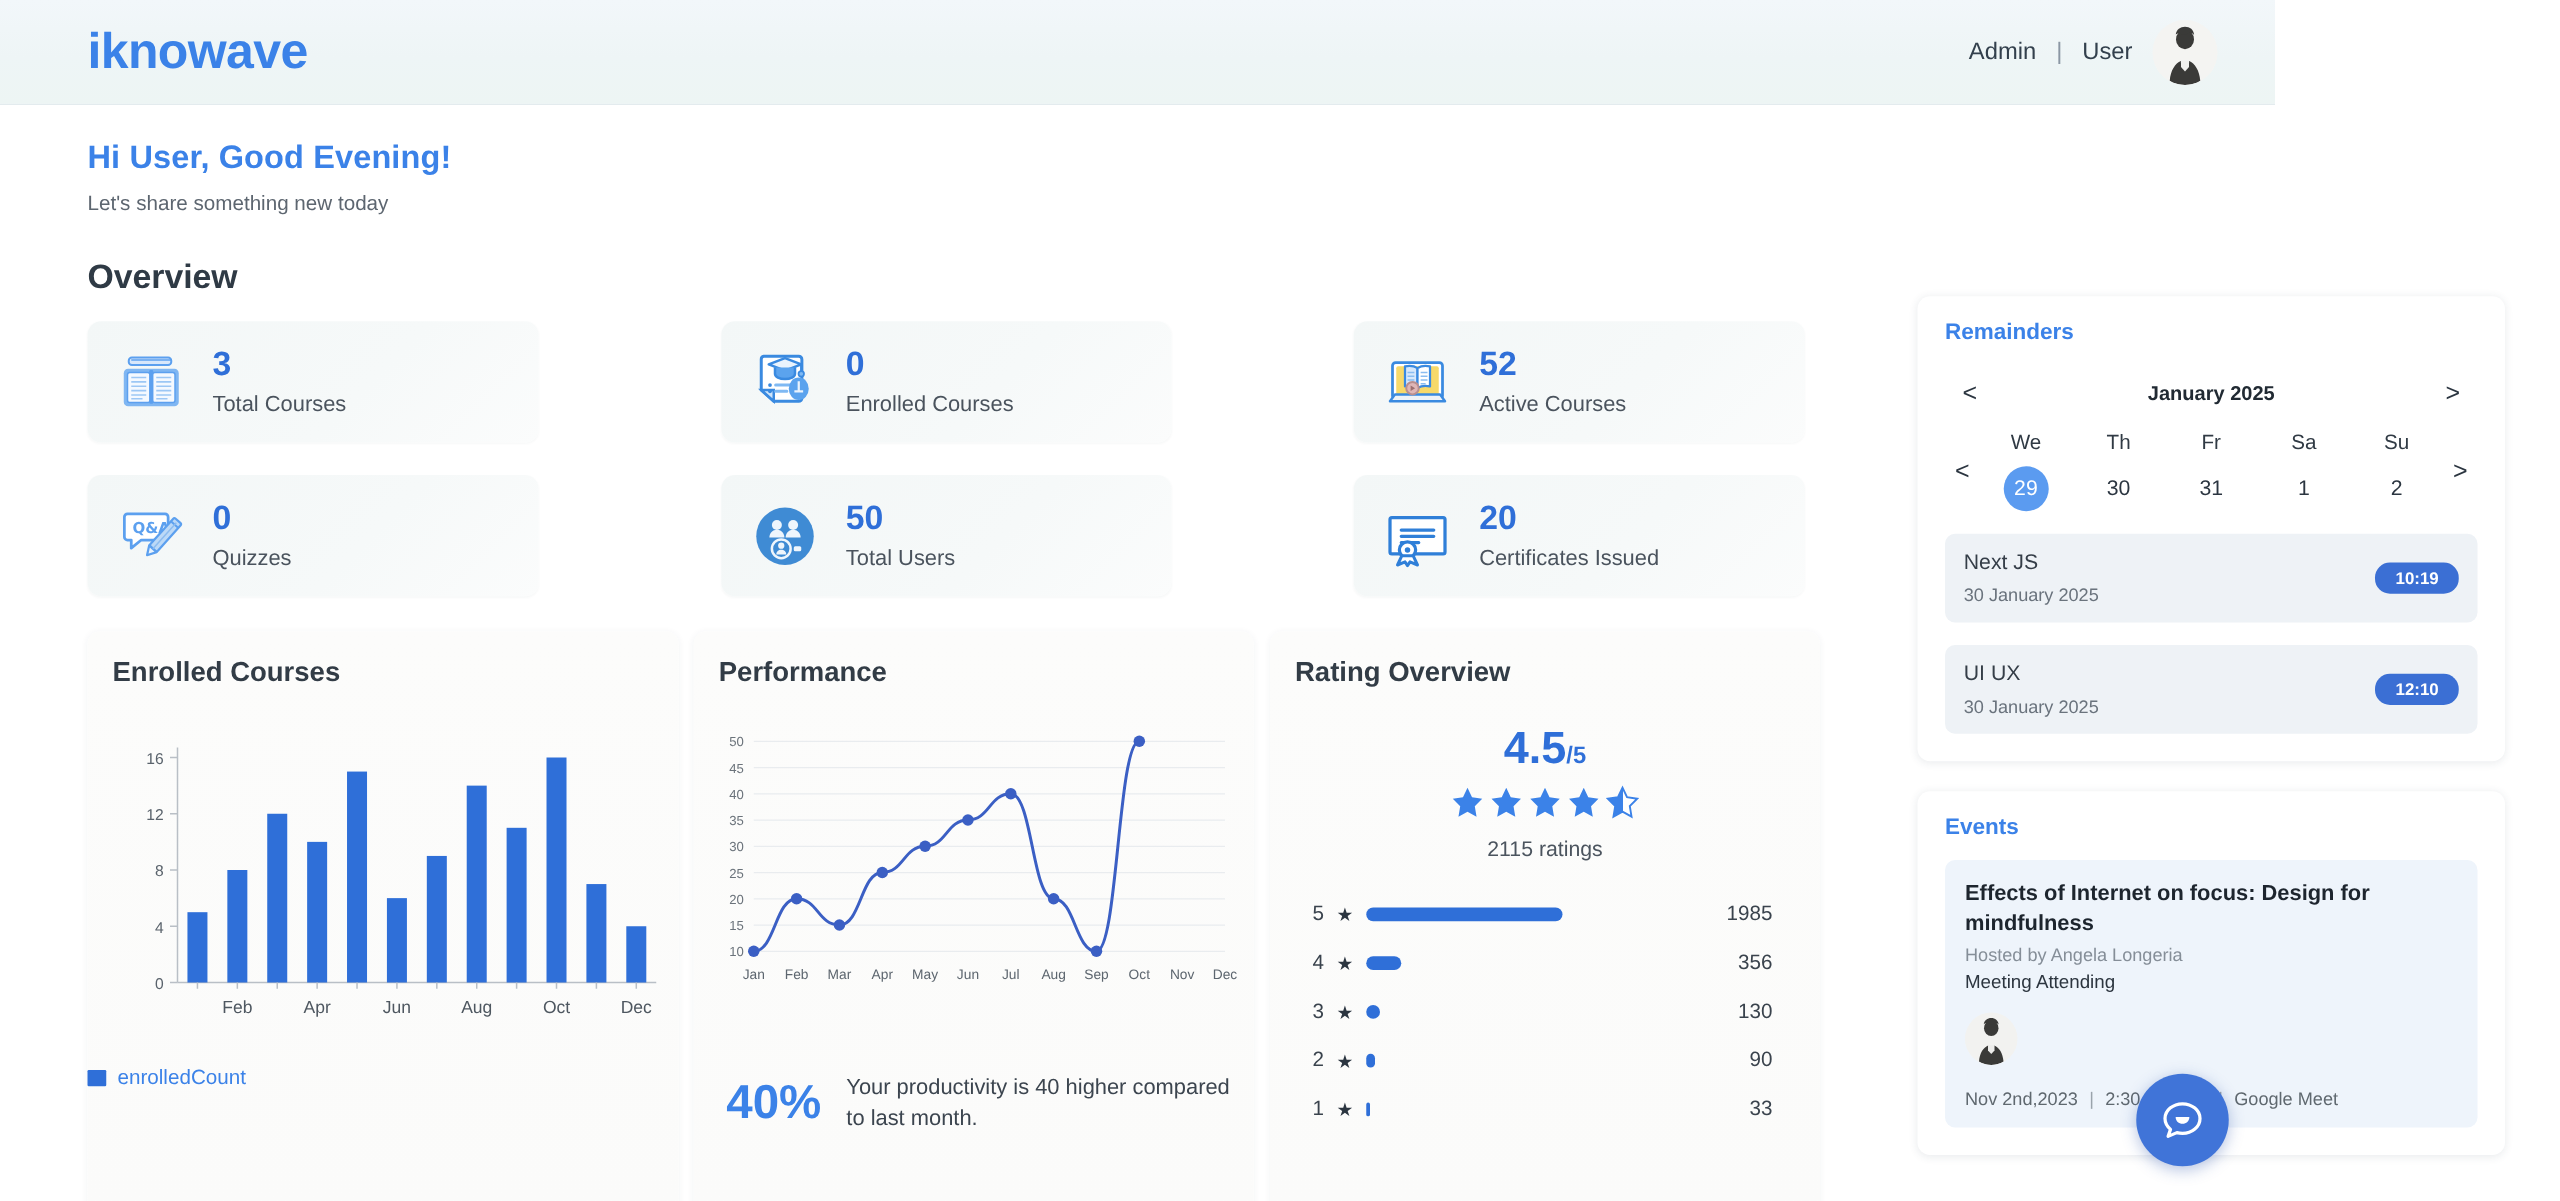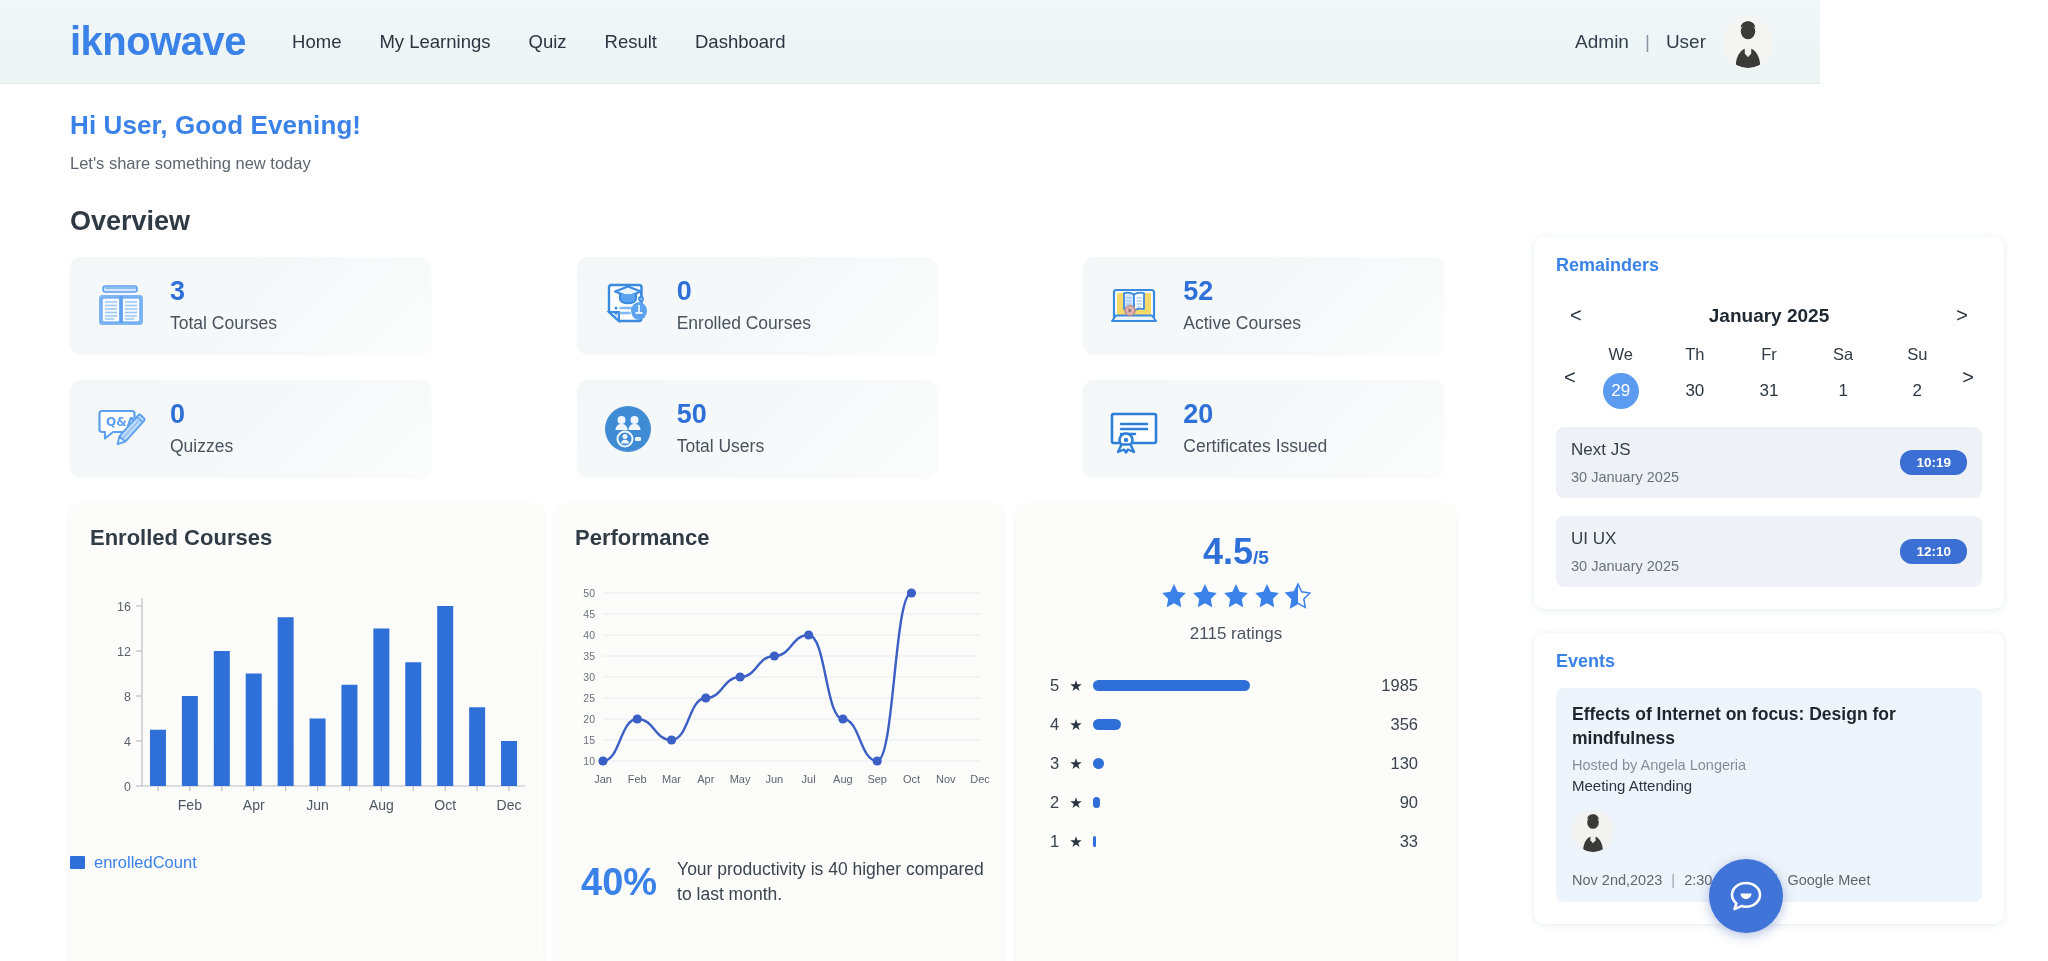--- a/index.html
+++ b/index.html
@@ -172,21 +172,21 @@
     font-size: 18px; font-weight: 700; color: #3b82e8;
   }
   .cal-header {
     display: flex; align-items: center; justify-content: space-between;
     margin-top: 26px; padding: 0 6px;
   }
   .cal-arrow {
     font-size: 20px; color: #2b3540; cursor: pointer;
     padding: 2px 8px; user-select: none;
   }
-  .cal-month { font-size: 19px; font-weight: 700; color: #212a33; }
+  .cal-month { font-size: 16px; font-weight: 700; color: #212a33; }
   .cal-strip {
     display: flex; align-items: center; margin-top: 16px;
   }
   .cal-days { display: flex; flex: 1; justify-content: space-around; }
   .cal-day { text-align: center; width: 46px; }
   .cal-dow { font-size: 16.5px; color: #303a44; }
   .cal-num {
     font-size: 17px; color: #2b3540; margin-top: 9px;
     width: 36px; height: 36px; line-height: 36px;
     border-radius: 50%; margin-left: auto; margin-right: auto;
@@ -233,27 +233,20 @@
   .chat-fab svg { width: 40px; height: 40px; }
   .page { position: relative; width: 1820px; height: 961px; }
 </style>
 </head>
 <body>
 
 <div class="page">
 
   <div class="navbar">
     <div class="brand">iknowave</div>
-    <div class="nav-links">
-      <div class="nav-link">Home</div>
-      <div class="nav-link">My Learnings</div>
-      <div class="nav-link">Quiz</div>
-      <div class="nav-link">Result</div>
-      <div class="nav-link">Dashboard</div>
-    </div>
     <div class="nav-right">
       <div class="nav-auth">Admin</div>
       <div class="nav-sep">|</div>
       <div class="nav-auth">User</div>
       <div class="avatar">
         <svg viewBox="0 0 52 52" width="52" height="52">
           <circle cx="26" cy="26" r="26" fill="#f4f4f2"></circle>
           <g fill="#3a3a38">
             <ellipse cx="26" cy="15.5" rx="7.2" ry="7.8"></ellipse>
             <path d="M18.6 11.5c.6-4 3.6-6.2 7.4-6.2 3.9 0 7 2.3 7.3 6.6-1.2-1.3-3-2.1-4.3-1.6-1 .4-1.3 1.5-3.2 1.4-2.4-.1-4.2-1.6-5.6-1-.7.3-1.2.5-1.6.8z"></path>
@@ -508,20 +501,21 @@
               <text x="390.72727272727275" y="232" text-anchor="middle" font-size="11" fill="#5d666f" font-family="&quot;Liberation Sans&quot;, sans-serif">Nov</text>
               <text x="425" y="232" text-anchor="middle" font-size="11" fill="#5d666f" font-family="&quot;Liberation Sans&quot;, sans-serif">Dec</text>
             </svg>
           <div class="perf-footer">
             <div class="perf-pct">40%</div>
             <div class="perf-text">Your productivity is 40 higher compared to last month.</div>
           </div>
         </div>
 
         <div class="panel p-rating">
+          <div class="panel-title">Rating Overview</div>
 
           <div class="rating-score-wrap">
             <span class="rating-score">4.5</span><span class="rating-denom">/5</span>
             <div class="stars">
               <svg viewBox="0 0 24 24">
                   <path d="M12 1.8l3.1 6.6 7 1-5.1 5.1 1.2 7.2L12 18.3 5.8 21.7 7 14.5 1.9 9.4l7-1z" fill="#3b82e8"></path>
                 </svg>
               <svg viewBox="0 0 24 24">
                   <path d="M12 1.8l3.1 6.6 7 1-5.1 5.1 1.2 7.2L12 18.3 5.8 21.7 7 14.5 1.9 9.4l7-1z" fill="#3b82e8"></path>
                 </svg>

